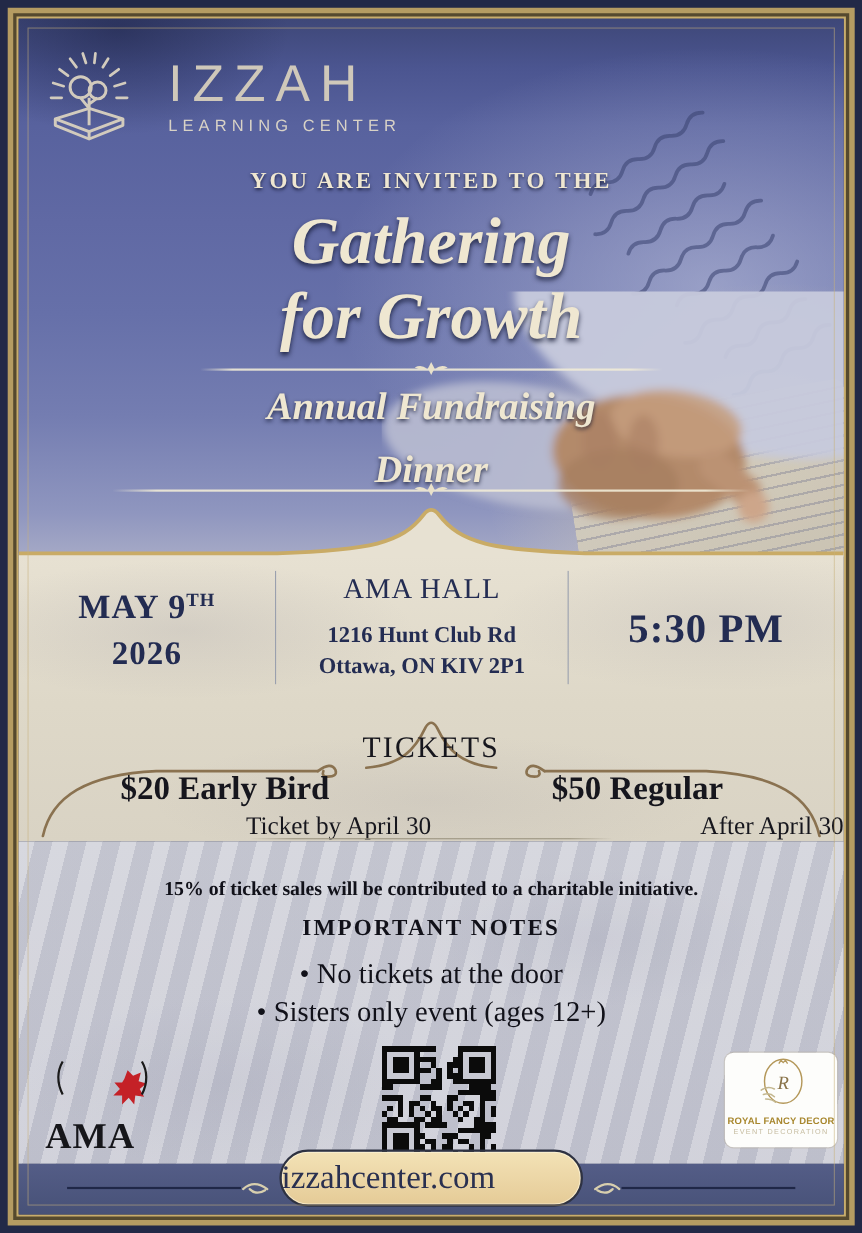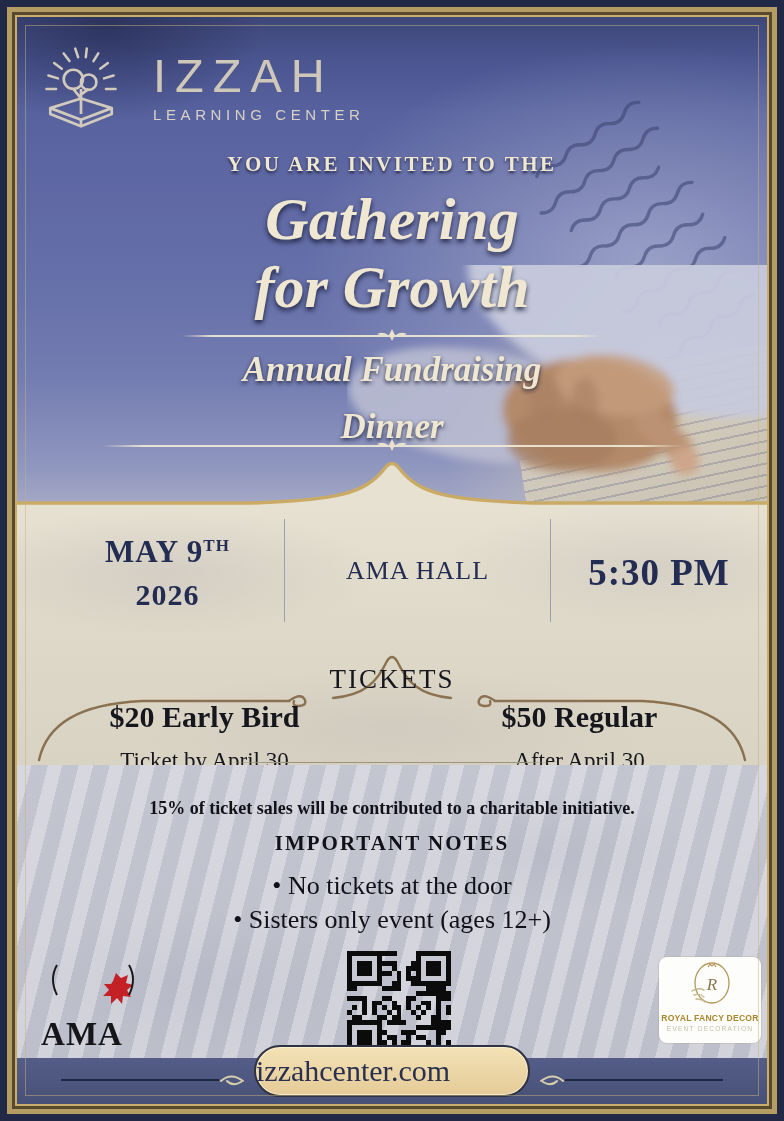--- a/index.html
+++ b/index.html
@@ -65,21 +65,21 @@
   }
   .divider svg{position:absolute;left:50%;top:0;transform:translateX(-50%);}
   .div1{top:311px;width:420px;} .div2{top:421px;width:580px;}
   
   .venue{
     position:absolute;top:505px;left:17px;right:17px;height:135px;z-index:3;
     background:
       radial-gradient(ellipse 300px 90px at 20% 50%, rgba(120,118,140,.14), transparent 70%),
       radial-gradient(ellipse 300px 90px at 85% 45%, rgba(120,118,140,.12), transparent 70%),
       linear-gradient(180deg,#e7e1d2,#ded8c8);
-    display:flex;align-items:stretch;padding-left:34px;
+    display:flex;align-items:stretch;
   }
   .venue-arch{position:absolute;top:-49px;left:0;width:100%;height:50px;}
   .vcol{display:flex;flex-direction:column;justify-content:center;align-items:center;color:#232c52;}
   .vcol.c1{width:233px;}
   .vcol.c2{width:267px;border-left:1px solid #9aa0ae;border-right:1px solid #9aa0ae;margin:14px 0 18px 0;}
   .vcol.c3{flex:1;}
   .date-big{font-size:31px;font-weight:bold;letter-spacing:1px;}
   .date-big sup{font-size:17px;}
   .date-year{font-size:30px;font-weight:bold;margin-top:8px;letter-spacing:1px;}
   .venue-name{font-size:26px;font-weight:normal;letter-spacing:1px;}
@@ -93,21 +93,21 @@
       linear-gradient(180deg,#ded8c8,#d9d3c4);
   }
   .tickets-frame{position:absolute;top:0;left:0;width:100%;height:125px;}
   .tickets-heading{
     position:absolute;top:24px;left:0;right:0;text-align:center;
     font-size:27px;font-weight:normal;letter-spacing:2px;color:#16161d;
   }
   .ticket-options{position:absolute;top:60px;left:0;right:0;display:flex;}
   .topt{width:50%;text-align:center;color:#16161d;}
   .topt .price{font-size:30px;font-weight:bold;}
-  .topt .cond{font-size:23px;margin-top:14px;}
+  .topt .cond{font-size:23px;margin-top:4px;text-align:right;}
   .tickets-end{
     position:absolute;bottom:2px;left:50%;transform:translateX(-50%);
     width:330px;height:1.5px;background:linear-gradient(to right,transparent,#9b9480 12%,#9b9480 88%,transparent);
   }
   
   .notes{
     position:absolute;top:765px;left:17px;right:17px;height:293px;z-index:2;color:#111119;
     background:
       repeating-linear-gradient(104deg, rgba(255,255,255,.22) 0 14px, rgba(148,152,172,.16) 14px 30px),
       radial-gradient(ellipse 220px 90px at 70% 30%, rgba(160,162,180,.25), transparent 70%),
@@ -251,20 +251,24 @@
     <svg class="venue-arch" viewBox="0 0 750 50" preserveAspectRatio="none">
       <path d="M0,47 H235 C320,44 348,38 368,12 Q375,3 382,12 C402,38 430,44 515,47 H750 V52 H0 Z" fill="#e7e1d2"></path>
       <path d="M0,47 H235 C320,44 348,38 368,12 Q375,3 382,12 C402,38 430,44 515,47 H750" fill="none" stroke="#c9ab66" stroke-width="3.5"></path>
     </svg>
     <div class="vcol c1">
       <div class="date-big"><span>MAY 9</span><sup>TH</sup></div>
       <div class="date-year">2026</div>
     </div>
     <div class="vcol c2">
       <div class="venue-name">AMA HALL</div>
+      <div class="venue-addr">
+        <div>1216 Hunt Club Rd</div>
+        <div>Ottawa, ON KIV 2P1</div>
+      </div>
     </div>
     <div class="vcol c3">
       <div class="time">5:30 PM</div>
     </div>
   </div>
 
   <div class="tickets">
     <svg class="tickets-frame" viewBox="0 0 750 125" preserveAspectRatio="none">
       <g fill="none" stroke="#8a7250" stroke-width="2.4" stroke-linecap="round">
         <path d="M22,120 C30,84 62,64 125,61 L272,61"></path>

